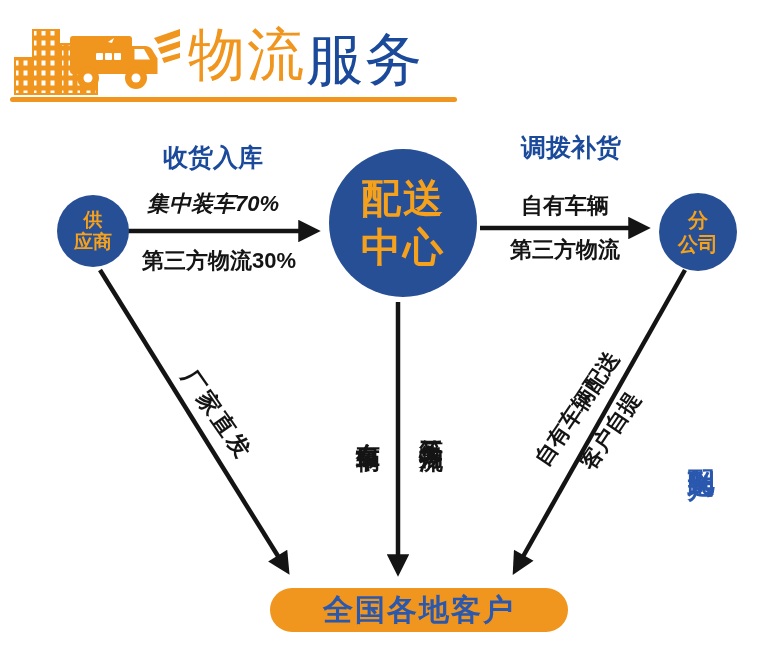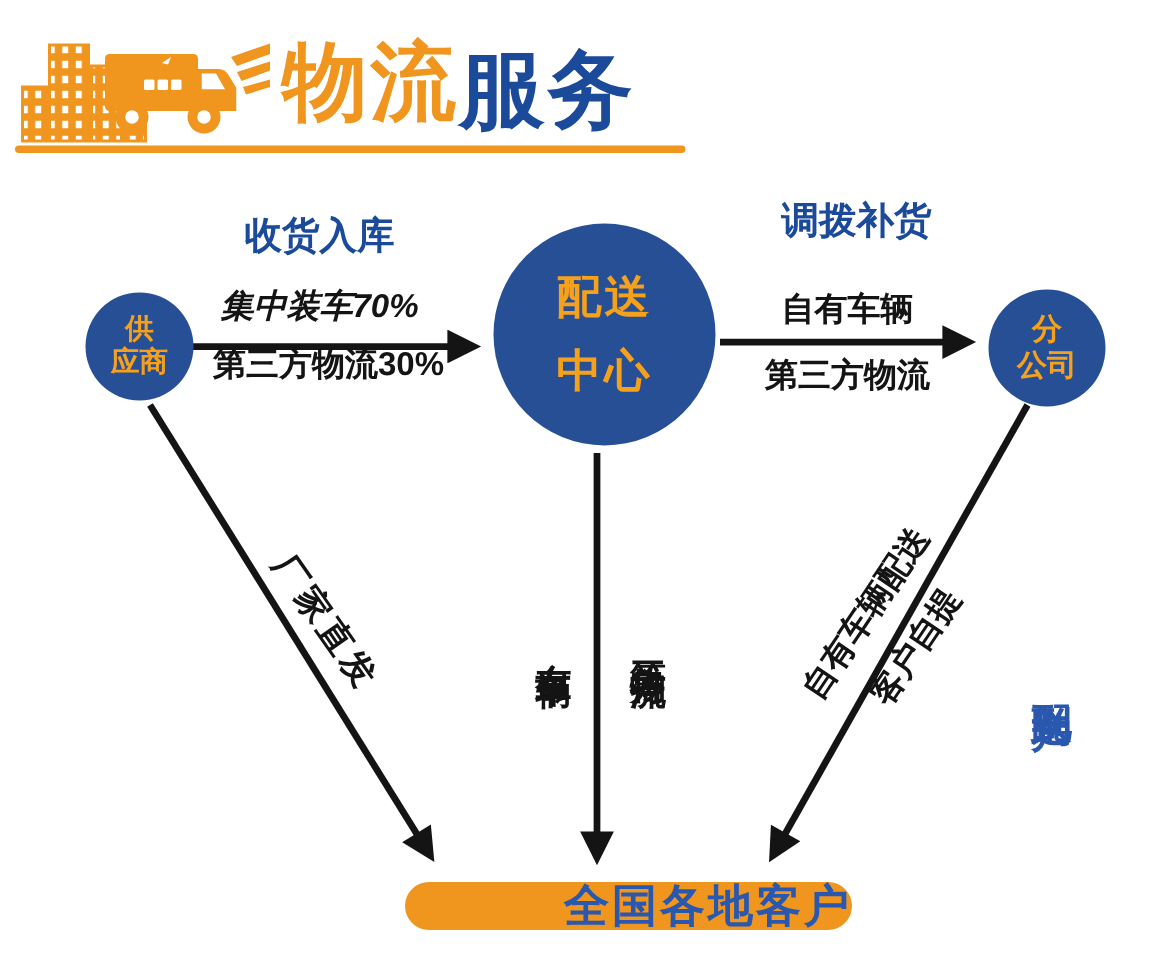--- a/index.html
+++ b/index.html
@@ -12,62 +12,62 @@
   }
   html,body{margin:0;padding:0;background:#ffffff;}
   .stage{
     position:relative;width:777px;height:651px;background:#ffffff;overflow:hidden;
     font-family:"Liberation Sans","DejaVu Sans",sans-serif;
   }
   
   .logo{position:absolute;left:12px;top:8px;}
   .title{
     position:absolute;left:188px;top:18px;height:74px;display:flex;align-items:center;
-    font-size:57px;font-weight:700;letter-spacing:2px;white-space:nowrap;
+    font-size:57px;font-weight:400;letter-spacing:2px;white-space:nowrap;
   }
   .title .t-orange{color:var(--orange);}
   .title .t-blue{color:var(--blue-label);margin-top:11px;}
   .rule{position:absolute;left:10px;top:97px;width:447px;height:5px;background:var(--orange);border-radius:3px;}
   
   .arrows{position:absolute;left:0;top:0;width:777px;height:651px;}
   .arrows line{stroke:var(--arrow-black);stroke-width:4.5px;}
   .ah{fill:var(--arrow-black);}
   
   .node{
     position:absolute;border-radius:50%;background:var(--circle-blue);color:var(--node-orange);
     display:flex;flex-direction:column;align-items:center;justify-content:center;
     font-weight:800;text-align:center;white-space:nowrap;
   }
   .node-supplier{left:57px;top:195px;width:72px;height:72px;font-size:19px;line-height:22px;}
-  .node-center{left:329px;top:149px;width:148px;height:148px;font-size:30px;line-height:49px;letter-spacing:2px;}
+  .node-center{left:329px;top:149px;width:148px;height:148px;font-size:40px;line-height:49px;letter-spacing:2px;}
   .node-branch{left:659px;top:193px;width:78px;height:78px;font-size:20px;line-height:24px;}
   
   .lbl{position:absolute;transform:translate(-50%,-50%);font-weight:800;white-space:nowrap;}
   .lbl-blue{color:var(--blue-label);font-size:25px;}
   .lbl-black{color:var(--arrow-black);font-size:22px;}
   .lbl-receive-title{left:213px;top:157px;}
   .lbl-receive-top{left:213px;top:204px;font-style:italic;}
-  .lbl-receive-bottom{left:219px;top:243px;text-align:right;}
+  .lbl-receive-bottom{left:219px;top:261px;text-align:right;}
   .lbl-transfer-title{left:571px;top:147px;}
   .lbl-transfer-top{left:565px;top:206px;}
   .lbl-transfer-bottom{left:565px;top:250px;}
   .lbl-direct-ship{left:217px;top:415px;font-size:23px;letter-spacing:3px;transform:translate(-50%,-50%) rotate(55deg);}
   .vtext{writing-mode:vertical-rl;text-orientation:upright;letter-spacing:2px;}
   .lbl-own-vehicles{left:368px;top:427px;font-size:24px;}
   .lbl-third-party{left:431px;top:425px;font-size:24px;}
   .lbl-branch-delivery{
     left:594px;top:420px;font-size:22px;text-align:center;
     transform:translate(-50%,-50%) rotate(-56deg);line-height:22px;
   }
   .lbl-branch-delivery .row2{margin-top:18px;}
   .lbl-home-delivery{left:701px;top:450px;font-size:27px;color:var(--blue-accent);letter-spacing:1px;}
   
   .customers{
-    position:absolute;left:270px;top:588px;width:298px;height:32px;border-radius:25px;
-    background:var(--orange);display:flex;align-items:center;justify-content:flex-end;
+    position:absolute;left:270px;top:588px;width:298px;height:44px;border-radius:25px;
+    background:var(--orange);display:flex;align-items:center;justify-content:center;
   }
   .customers span{color:var(--blue-accent);font-size:30px;font-weight:800;letter-spacing:2px;white-space:nowrap;}
 </style>
 </head>
 <body>
 
 <div class="stage">
 
   <svg class="logo" width="168" height="90" viewBox="0 0 168 90">
     <defs>

